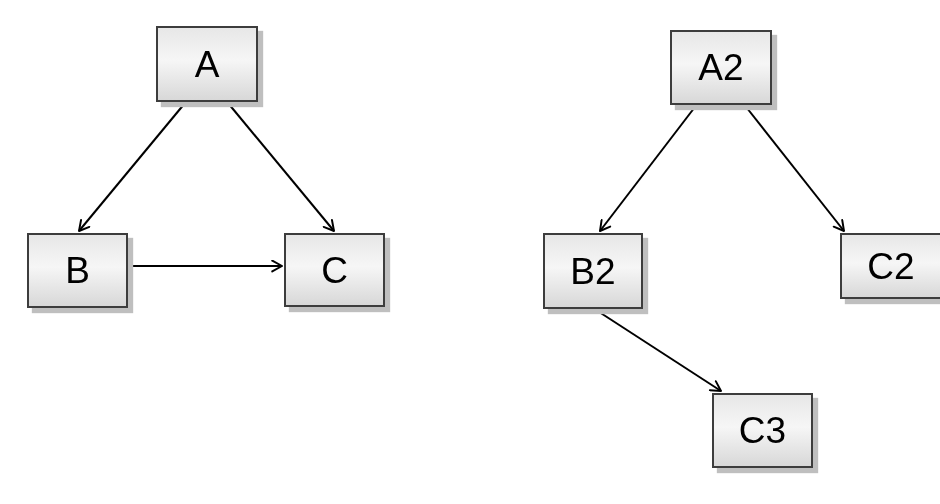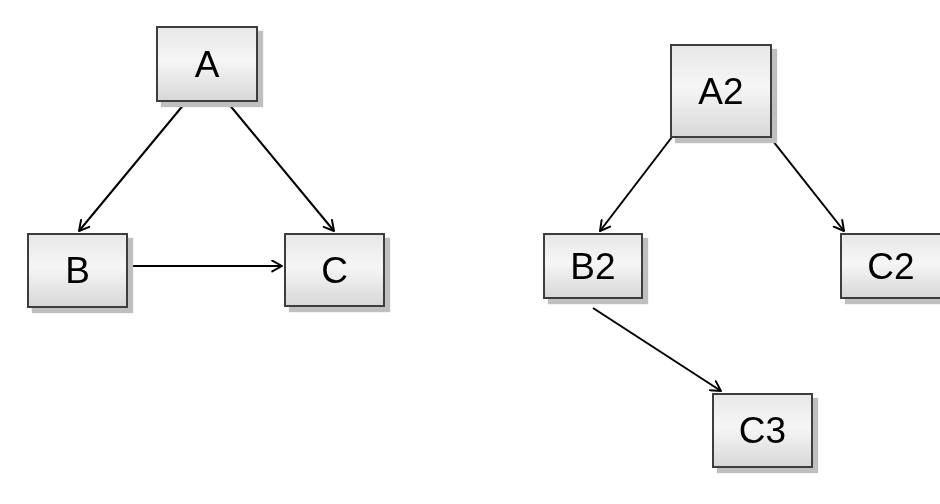--- a/index.html
+++ b/index.html
@@ -62,24 +62,24 @@
   <div id="node-layer">
       <div class="node" style="left: 156px; top: 26px; width: 102px; height: 76px; border-color: rgb(61, 61, 61);">
         <span class="node-label" style="color: rgb(0, 0, 0);">A</span>
       </div>
       <div class="node" style="left: 27px; top: 233px; width: 101px; height: 75px; border-color: rgb(61, 61, 61);">
         <span class="node-label" style="color: rgb(0, 0, 0);">B</span>
       </div>
       <div class="node" style="left: 284px; top: 233px; width: 101px; height: 74px; border-color: rgb(61, 61, 61);">
         <span class="node-label" style="color: rgb(0, 0, 0);">C</span>
       </div>
-      <div class="node" style="left: 670px; top: 44px; width: 102px; height: 94px; border-color: rgb(61, 61, 61);">
+      <div class="node" style="left: 670px; top: 30px; width: 102px; height: 75px; border-color: rgb(61, 61, 61);">
         <span class="node-label" style="color: rgb(0, 0, 0);">A2</span>
       </div>
-      <div class="node" style="left: 543px; top: 233px; width: 100px; height: 66px; border-color: rgb(61, 61, 61);">
+      <div class="node" style="left: 543px; top: 233px; width: 100px; height: 76px; border-color: rgb(61, 61, 61);">
         <span class="node-label" style="color: rgb(0, 0, 0);">B2</span>
       </div>
       <div class="node" style="left: 840px; top: 233px; width: 102px; height: 66px; border-color: rgb(61, 61, 61);">
         <span class="node-label" style="color: rgb(0, 0, 0);">C2</span>
       </div>
       <div class="node" style="left: 677px; top: 393px; width: 101px; height: 75px; border-color: rgb(61, 61, 61); margin-left: 35px;">
         <span class="node-label" style="color: rgb(0, 0, 0);">C3</span>
       </div>
     </div>
 </div>

